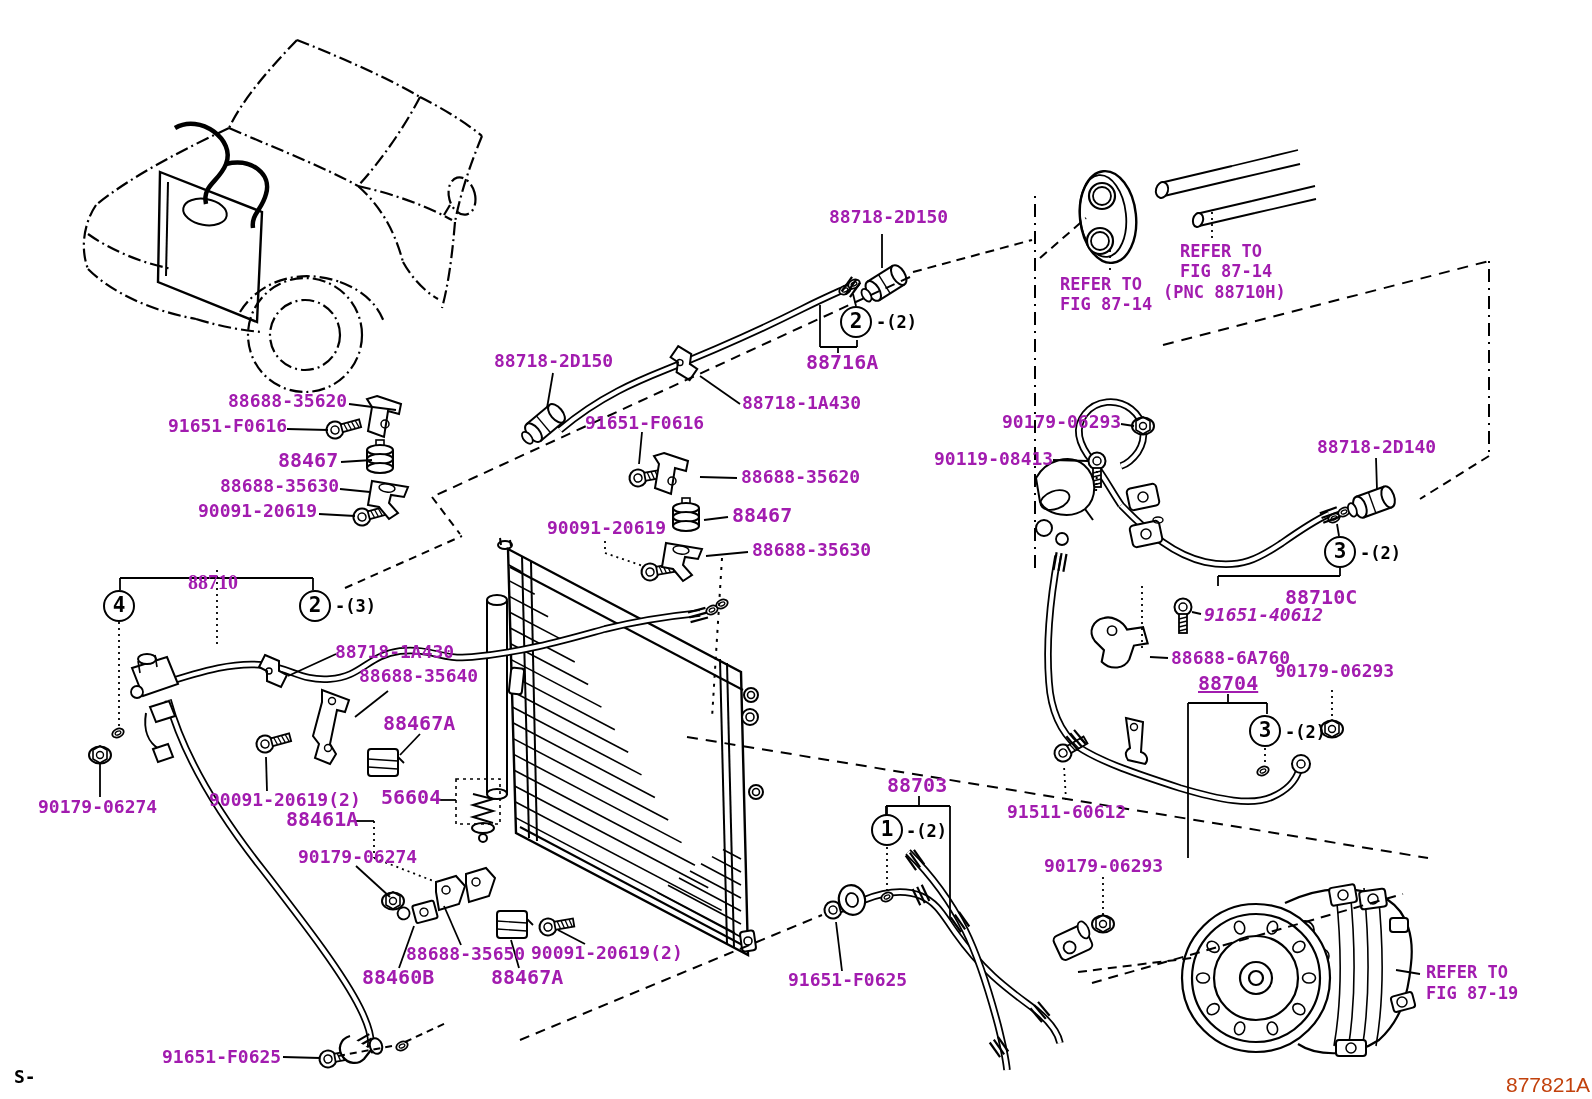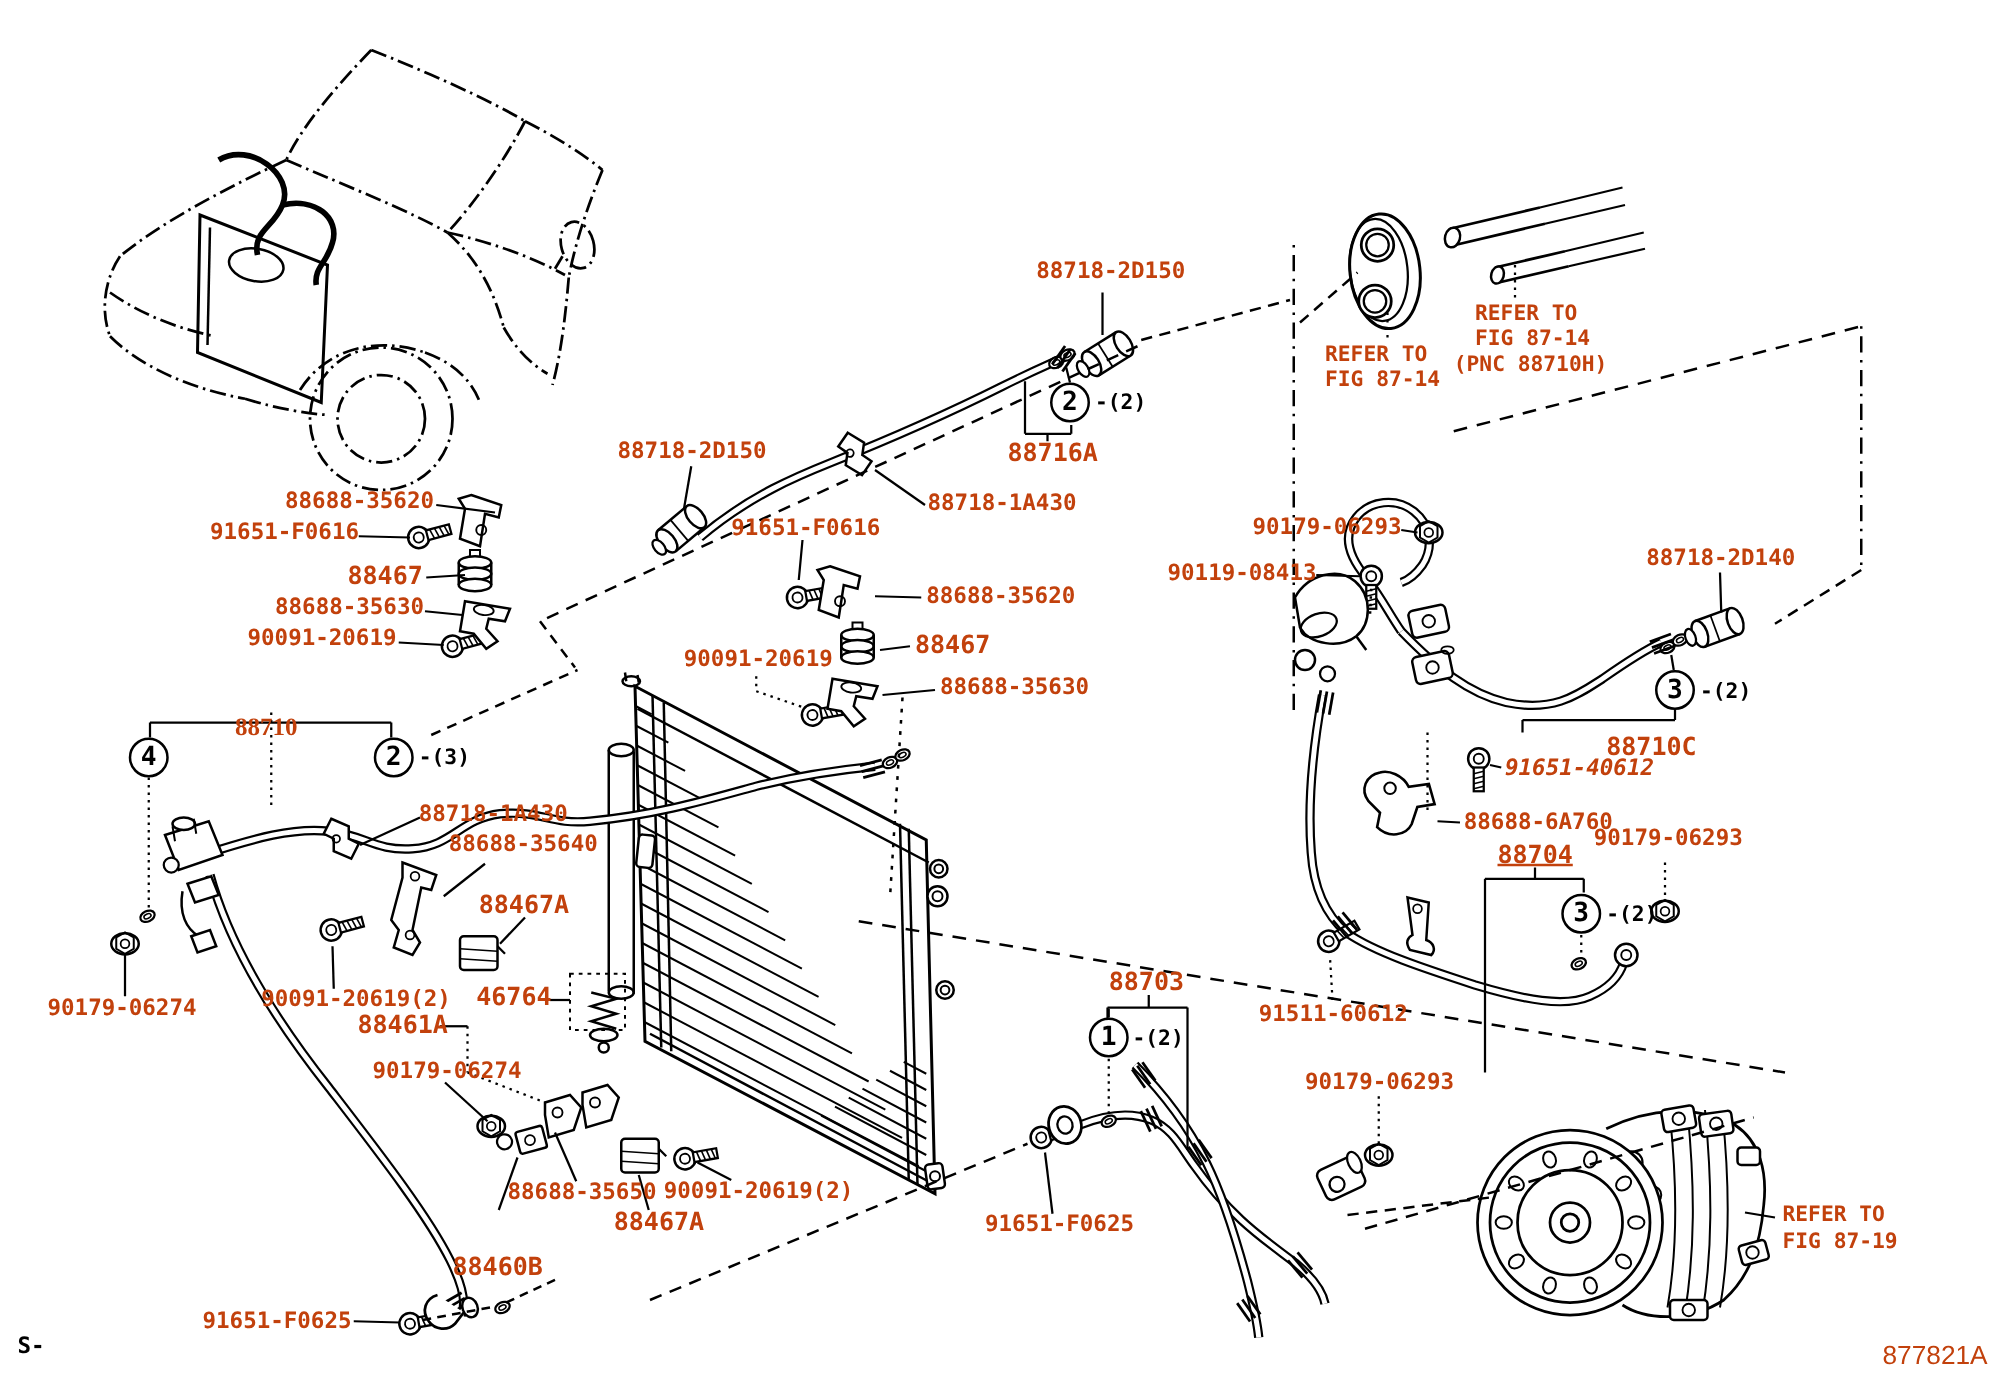--- a/index.html
+++ b/index.html
@@ -1,19 +1,19 @@
 <!DOCTYPE html>
 <html><head>
 <meta charset="utf-8">
 <style>
   html,body{margin:0;padding:0;background:#fff;}
   .stage{position:relative;width:1592px;height:1099px;background:#ffffff;overflow:hidden;
          font-family:"DejaVu Sans Mono",monospace;}
   svg{position:absolute;left:0;top:0;}
-  .lbl{position:absolute;white-space:pre;color:#c2410c;font-weight:bold;line-height:1.05;
+  .lbl{position:absolute;white-space:pre;color:#a21caf;font-weight:bold;line-height:1.05;
        font-family:"DejaVu Sans Mono",monospace;}
   .lbl.n{font-size:18px;}
   .lbl.b{font-size:20px;}
   .lbl.r{font-size:17px;}
   .qty{position:absolute;white-space:pre;color:#000;font-weight:bold;font-size:17px;
        font-family:"DejaVu Sans Mono",monospace;}
   .callout{position:absolute;width:32px;height:32px;border:2.5px solid #000;border-radius:50%;
        box-sizing:border-box;text-align:center;line-height:27px;font-size:21px;font-weight:bold;
        color:#000;background:#fff;font-family:"DejaVu Sans Mono",monospace;}
   .figcode{position:absolute;font-family:"Liberation Sans","DejaVu Sans",sans-serif;
@@ -648,27 +648,27 @@
       <div class="lbl n" style="left: 228px; top: 392px;">88688-35620</div>
       <div class="lbl n" style="left: 168px; top: 417px;">91651-F0616</div>
       <div class="lbl b" style="left: 278px; top: 450px;">88467</div>
       <div class="lbl n" style="left: 220px; top: 477px;">88688-35630</div>
       <div class="lbl n" style="left: 198px; top: 502px;">90091-20619</div>
       <div class="lbl b" style="left: 188px; top: 572px; font-family: Liberation Serif, serif;">88710</div>
       <div class="lbl n" style="left: 335px; top: 643px;">88718-1A430</div>
       <div class="lbl n" style="left: 331px; top: 667px; margin-left: 28px;">88688-35640</div>
       <div class="lbl b" style="left: 383px; top: 713px;">88467A</div>
       <div class="lbl n" style="left: 209px; top: 791px;">90091-20619(2)</div>
-      <div class="lbl b" style="left: 381px; top: 787px;">46764</div>
+      <div class="lbl b" style="left: 381px; top: 787px;">56604</div>
       <div class="lbl b" style="left: 286px; top: 809px;">88461A</div>
       <div class="lbl n" style="left: 38px; top: 798px;">90179-06274</div>
       <div class="lbl n" style="left: 298px; top: 848px;">90179-06274</div>
       <div class="lbl n" style="left: 406px; top: 945px;">88688-35650</div>
       <div class="lbl n" style="left: 531px; top: 944px;">90091-20619(2)</div>
-      <div class="lbl b" style="left: 362px; top: 967px; margin-top: 36px;">88460B</div>
+      <div class="lbl b" style="left: 362px; top: 967px;">88460B</div>
       <div class="lbl b" style="left: 491px; top: 967px;">88467A</div>
       <div class="lbl n" style="left: 162px; top: 1048px;">91651-F0625</div>
       <div class="lbl n" style="left: 1002px; top: 413px;">90179-06293</div>
       <div class="lbl n" style="left: 934px; top: 450px;">90119-08413</div>
       <div class="lbl n" style="left: 1317px; top: 438px;">88718-2D140</div>
       <div class="lbl b" style="left: 1285px; top: 587px;">88710C</div>
       <div class="lbl n" style="left: 1204px; top: 606px; font-style: italic;">91651-40612</div>
       <div class="lbl n" style="left: 1171px; top: 649px;">88688-6A760</div>
       <div class="lbl b" style="left: 1198px; top: 673px; text-decoration: underline;">88704</div>
       <div class="lbl n" style="left: 1275px; top: 662px;">90179-06293</div>

